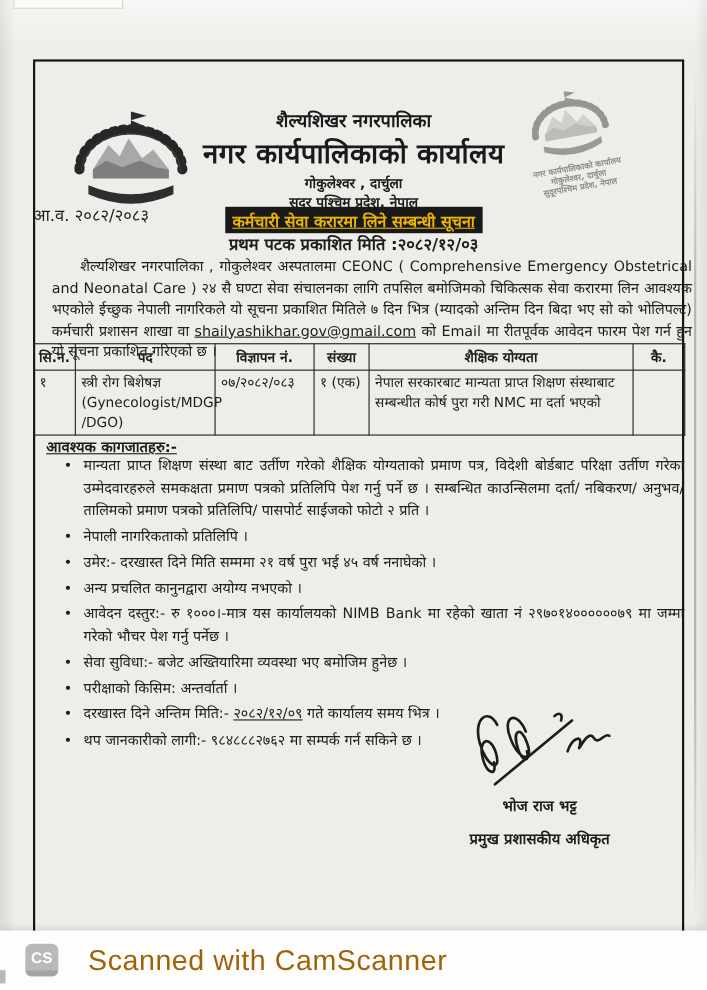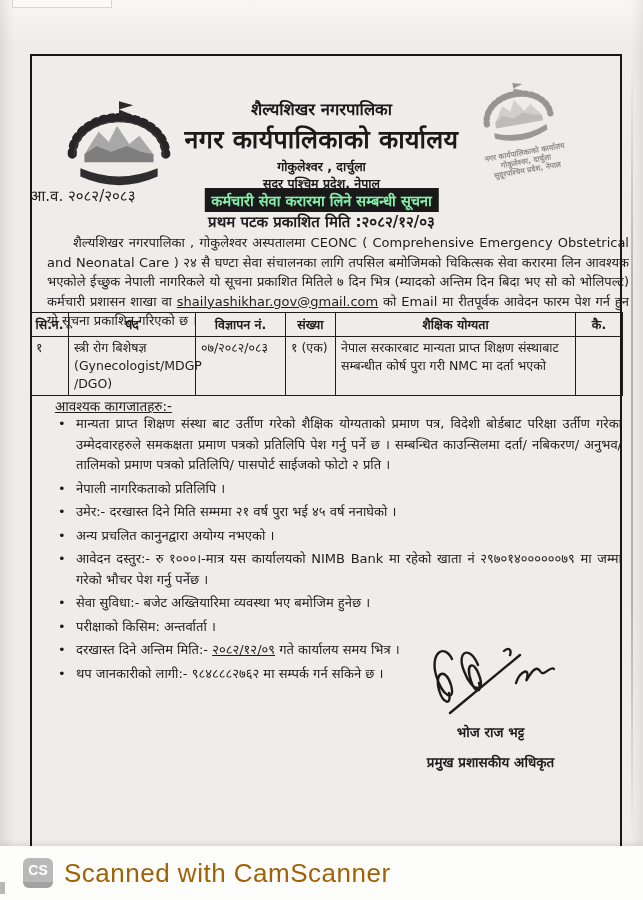--- a/index.html
+++ b/index.html
@@ -41,22 +41,22 @@
   .emblem{ position:absolute; left:58px; top:94px; width:122px; height:104px; }
   .stamp{
     position:absolute; left:452px; top:78px; width:140px; height:120px;
     transform:rotate(-10deg); opacity:.55; text-align:center; color:#3c3c3c;
   }
   .stamp svg{ width:96px; height:70px; display:block; margin:0 auto; opacity:.8; }
   .stamp-line{ font-size:7.5px; font-weight:bold; line-height:9px; }
   .fiscal-year{ position:absolute; left:30px; top:185px; font-size:15px; font-weight:500; }
   .notice-title{
     position:absolute; top:188px; left:50%; transform:translateX(-50%);
-    background:#191919; color:#86efac; font-size:14.5px; font-weight:bold;
-    padding:2px 7px; white-space:nowrap;
+    background:#191919; color:#eab308; font-size:14.5px; font-weight:bold;
+    padding:2px 7px; white-space:nowrap;text-decoration:underline;
   }
   .pub-date{
     position:absolute; top:211px; left:50%; transform:translateX(-50%);
     font-size:15px; font-weight:bold; white-space:nowrap;
   }
   
   .intro{
     position:absolute; left:36px; top:233px; width:582px;
     font-size:13px; line-height:19.5px; font-weight:500;
     text-align:justify; text-indent:26px;margin-left:11px;
@@ -71,22 +71,22 @@
     border:1.6px solid #1e1e1e; font-size:12.5px; padding:2px 5px;
     vertical-align:top; font-weight:500;
   }
   table.vac th{ font-weight:bold; text-align:center; padding:3px 2px;margin-left:24px; }
   table.vac td{ line-height:18px; }
   .c-sn{width:38px;} .c-post{width:127px;} .c-ad{width:90px;}
   .c-cnt{width:50px;} .c-q{width:240px;} .c-rem{width:47px;}
   td.center{ text-align:left; }
   
   .req-heading{
-    position:absolute; left:55px; top:397px;
-    font-size:13.5px; font-weight:normal; text-decoration:underline;
+    position:absolute; left:42px; top:397px;
+    font-size:13.5px; font-weight:bold; text-decoration:underline;
   }
   ul.req{
     position:absolute; left:52px; top:414px; width:570px; list-style:none;
   }
   ul.req li{
     position:relative; padding-left:24px; font-size:13px; line-height:20.5px;
     font-weight:500; margin-bottom:3px; text-align:justify;
   }
   ul.req li::before{
     content:"•"; position:absolute; left:6px; top:0; font-size:13px;
@@ -95,21 +95,21 @@
   .sig-block{
     position:absolute; left:398px; top:643px; width:185px; text-align:center;
   }
   .sig-scribble{ display:block; margin:0 auto; }
   .sig-name{ font-size:13.5px; font-weight:bold; margin-top:2px; }
   .sig-title{ font-size:13.5px; font-weight:bold; margin-top:12px; }
   
   .scan-band{
     position:absolute; left:0; top:846px; width:643px; height:54px;
     background:#fdfdfc; box-shadow:0 -3px 5px rgba(0,0,0,.08);
-    display:flex; align-items:center; padding-left:23px; gap:11px;
+    display:flex; align-items:center; padding-left:23px; gap:27px;
   }
   .cs-icon{
     width:30px; height:30px; border-radius:6px; background:#b9b9b9;
     color:#fff; font-weight:bold; font-size:14px;
     display:flex; align-items:center; justify-content:center;
     border-bottom:6px solid #a3a3a3;
     font-family:"Liberation Sans",sans-serif;
   }
   .cs-text{
     font-family:"Liberation Sans",sans-serif;

